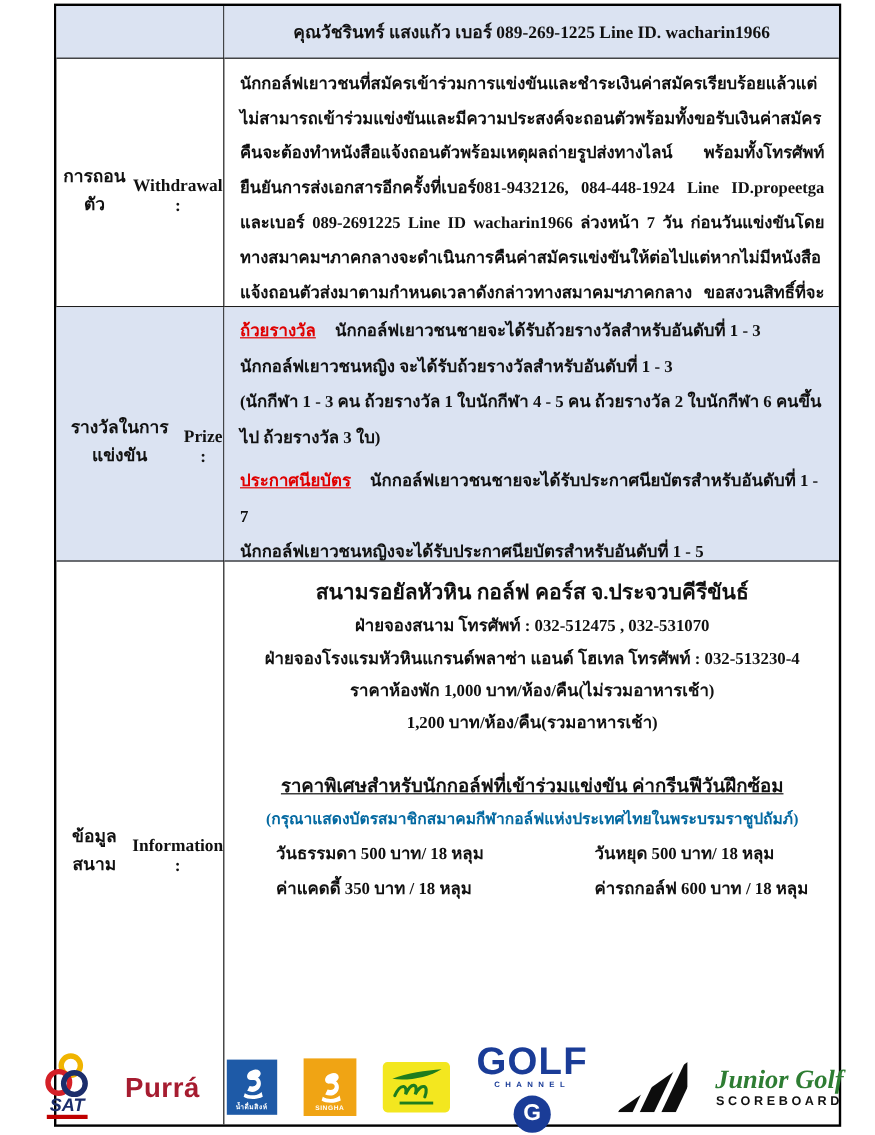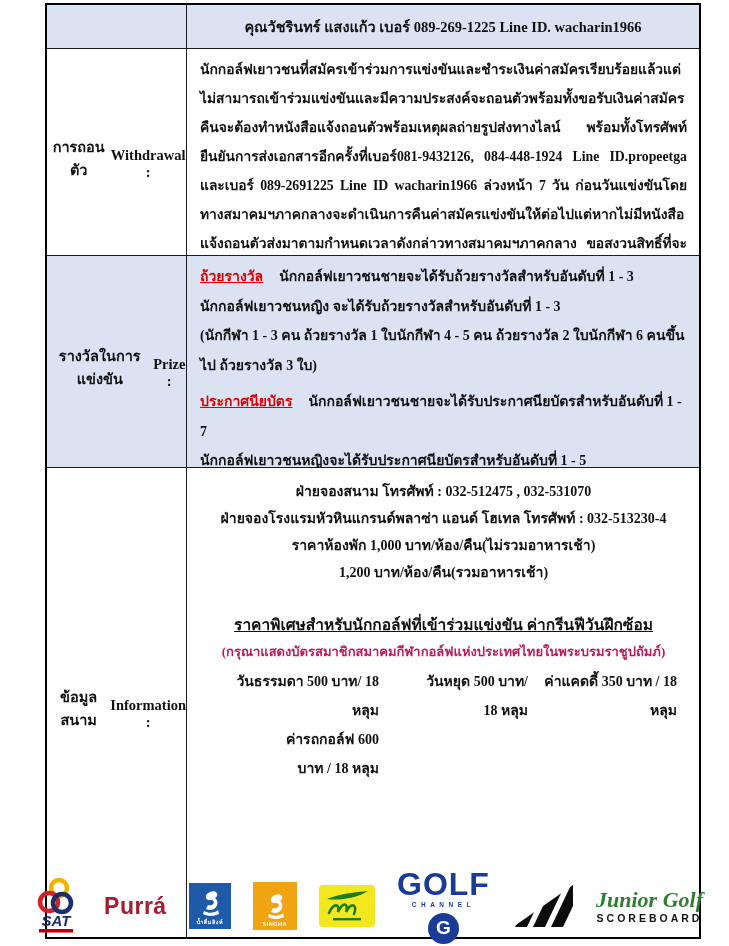--- a/index.html
+++ b/index.html
@@ -26,22 +26,22 @@
     font-weight:bold;font-size:14.5px;
   }
   .c-body{padding:6px 12px 0 13px;font-weight:bold;}
   .wd-text{margin:0;font-size:13.8px;line-height:29px;text-align:justify;}
   .prize-body .pline{font-size:14px;line-height:29.5px;}
   .red-u{color:#e00000;text-decoration:underline;margin-right:16px;margin-top:12px;}
   .cert{margin-top:7px;}
   .info-body{text-align:center;padding-top:10px;font-weight:bold;font-size:14px;line-height:27px;}
   .venue{font-size:17.5px;line-height:31px;}
   .special-heading{margin-top:25px;font-size:15.5px;text-decoration:underline;line-height:28px;}
-  .special-note{color:#be185d;font-size:13px;line-height:26px;}
-  .price-grid{display:grid;grid-template-columns:1fr 1fr 1fr;text-align:right;padding:2px 10px 0 30px;}
+  .special-note{color:#0369a1;font-size:13px;line-height:26px;}
+  .price-grid{display:grid;grid-template-columns:1fr 1fr;text-align:left;padding:2px 10px 0 30px;}
   .price-grid div{line-height:29px;}
   .price-col2{padding-left:42px;}
   
   .sponsors{
     position:absolute;left:30px;right:26px;top:872px;height:68px;
     display:flex;align-items:center;justify-content:space-between;
     font-family:"Liberation Sans","DejaVu Sans",sans-serif;
   }
   .logo{display:flex;flex-direction:column;align-items:center;justify-content:center;}
   .purra{font-size:23px;font-weight:bold;color:#a61c30;letter-spacing:.5px;}
@@ -89,20 +89,21 @@
       <span class="red-u">ประกาศนียบัตร</span><span>นักกอล์ฟเยาวชนชายจะได้รับประกาศนียบัตรสำหรับอันดับที่  1 - 7</span>
     </div>
     <div class="pline">นักกอล์ฟเยาวชนหญิงจะได้รับประกาศนียบัตรสำหรับอันดับที่ 1 - 5</div>
   </div>
 
   <div class="cell c-label last-row">
     <div>ข้อมูลสนาม</div>
     <div class="label-en">Information :</div>
   </div>
   <div class="cell c-body info-body last-col last-row">
+    <div class="venue">สนามรอยัลหัวหิน กอล์ฟ คอร์ส จ.ประจวบคีรีขันธ์</div>
     <div>ฝ่ายจองสนาม โทรศัพท์  : 032-512475 , 032-531070</div>
     <div>ฝ่ายจองโรงแรมหัวหินแกรนด์พลาซ่า แอนด์ โฮเทล โทรศัพท์  :  032-513230-4</div>
     <div>ราคาห้องพัก   1,000 บาท/ห้อง/คืน(ไม่รวมอาหารเช้า)</div>
     <div>1,200 บาท/ห้อง/คืน(รวมอาหารเช้า)</div>
     <div class="special-heading">ราคาพิเศษสำหรับนักกอล์ฟที่เข้าร่วมแข่งขัน ค่ากรีนฟีวันฝึกซ้อม</div>
     <div class="special-note">(กรุณาแสดงบัตรสมาชิกสมาคมกีฬากอล์ฟแห่งประเทศไทยในพระบรมราชูปถัมภ์)</div>
     <div class="price-grid">
       <div>วันธรรมดา 500 บาท/ 18 หลุม</div>
       <div class="price-col2">วันหยุด 500 บาท/ 18 หลุม</div>
       <div>ค่าแคดดี้ 350 บาท / 18 หลุม</div>

